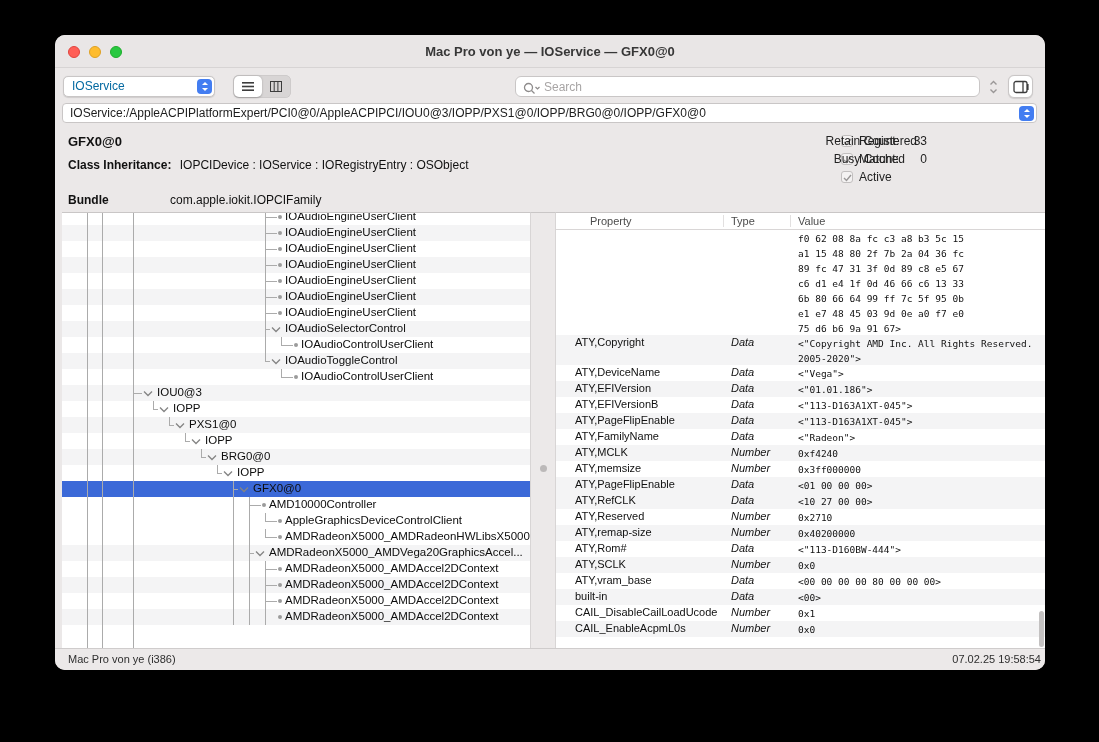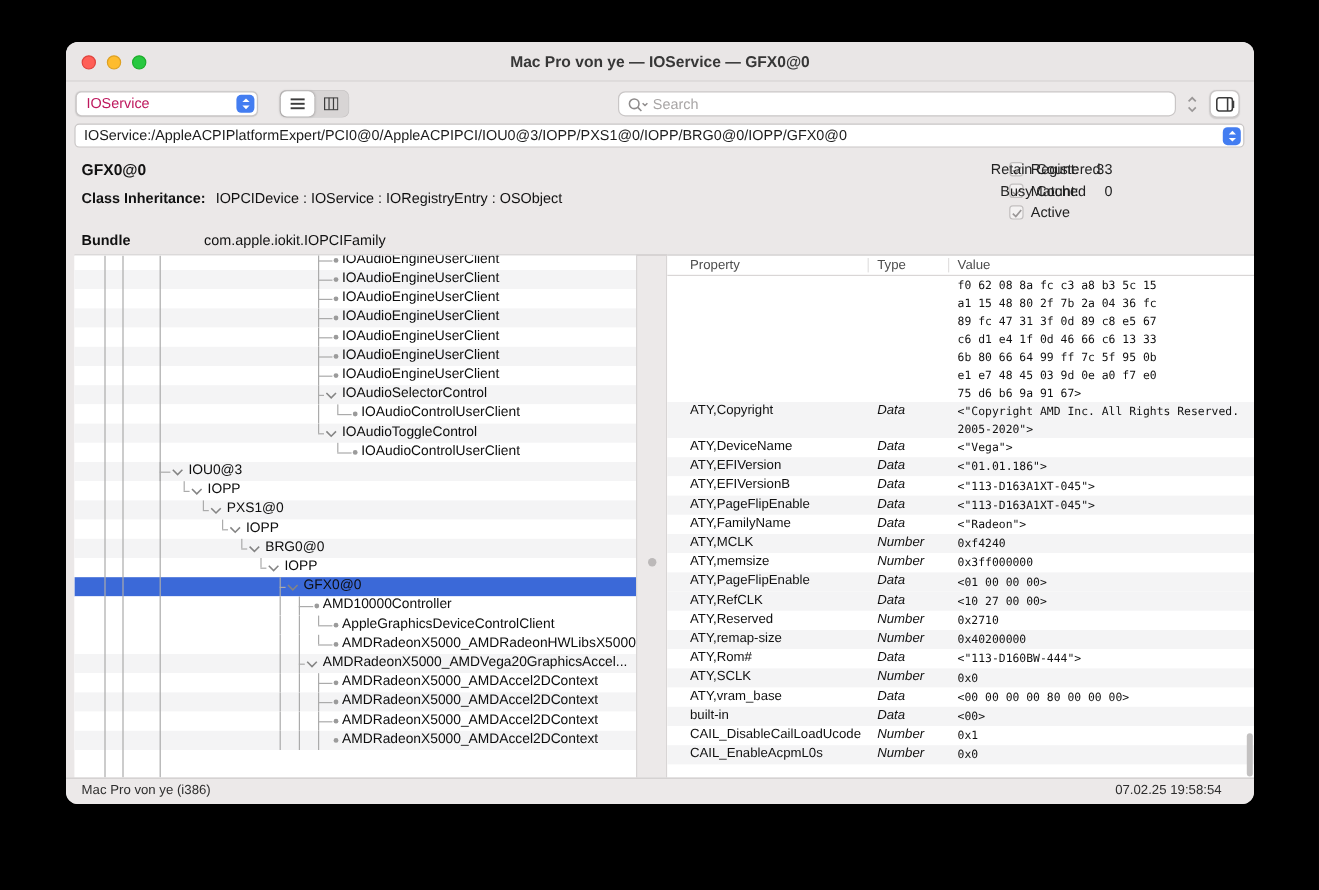--- a/index.html
+++ b/index.html
@@ -11,21 +11,21 @@
   #titlebar{position:absolute;left:0;top:0;width:100%;height:33px;background:#e9e6e6;border-bottom:1px solid #d7d4d4;}
   .tl{position:absolute;top:11px;width:12px;height:12px;border-radius:50%;}
   #tl-close{left:13px;background:#ff5f57;border:.5px solid #e0443e;}
   #tl-min{left:34px;background:#febc2e;border:.5px solid #dea123;}
   #tl-max{left:55px;background:#28c840;border:.5px solid #1dad2b;}
   #title{position:absolute;left:0;right:0;top:0;height:33px;line-height:33px;text-align:center;
          font-size:13px;font-weight:bold;color:#373737;}
   
   #toolbar{position:absolute;left:0;top:34px;width:100%;height:34px;}
   #popup{position:absolute;left:8px;top:7px;width:152px;height:21px;background:#fff;border:1px solid #c9c6c6;
-         border-radius:5px;font-size:12px;color:#be185d;line-height:19px;padding-left:8px;box-shadow:0 .5px 1px rgba(0,0,0,.12);}
+         border-radius:5px;font-size:12px;color:#0369a1;line-height:19px;padding-left:8px;box-shadow:0 .5px 1px rgba(0,0,0,.12);}
   .bluestep{position:absolute;right:2px;top:2px;width:15px;height:15px;background:#437df1;border-radius:4px;}
   .bluestep svg{position:absolute;left:2.5px;top:2px;}
   #segctl{position:absolute;left:178px;top:6px;width:58px;height:23px;background:#d8d5d5;border-radius:6px;
           box-shadow:inset 0 0 0 .5px #c4c1c1;}
   .seg{position:absolute;top:1px;width:28px;height:21px;border-radius:5px;}
   #seg-list{left:1px;background:#fff;box-shadow:0 .5px 2px rgba(0,0,0,.25);}
   #seg-cols{left:29px;}
   .seg svg{position:absolute;left:8px;top:5px;}
   #searchfield{position:absolute;left:460px;top:7px;width:465px;height:21px;background:#fff;
                border:1px solid #c9c6c6;border-radius:6px;}
@@ -77,21 +77,21 @@
   .prow{position:relative;font-size:11px;color:#111;}
   .prow .pn{position:absolute;left:19px;top:1px;white-space:nowrap;}
   .prow .pt{position:absolute;left:175px;top:1px;white-space:nowrap;font-style:italic;}
   .prow .pv{position:absolute;left:242px;top:1px;font-family:"DejaVu Sans Mono",monospace;font-size:9.5px;
             line-height:15px;white-space:pre;}
   #prop-scroll{position:absolute;left:483px;top:398px;width:5px;height:36px;border-radius:3px;background:#c3c1c1;}
   
   #statusbar{position:absolute;left:0;top:613px;width:100%;height:22px;background:#ece9e9;border-top:1px solid #cfcccc;
              font-size:11px;color:#2e2e2e;}
   #status-left{position:absolute;left:13px;top:4px;}
-  #status-right{position:absolute;right:27px;top:4px;margin-left:40px;}
+  #status-right{position:absolute;right:4px;top:4px;margin-left:40px;}
 </style>
 </head>
 <body>
 
 <div id="stage">
   <div id="win">
 
     <div id="titlebar">
       <div class="tl" id="tl-close"></div>
       <div class="tl" id="tl-min"></div>
@@ -403,21 +403,21 @@
       <div class="guide" style="left:40px"></div>
       <div class="guide" style="left:71px"></div>
     </div>
 
     <div id="splitter">
       <div id="split-handle"></div>
     </div>
 
     <div id="proppane">
       <div id="prophead">
-        <span class="ph" style="left:19px">Property</span>
+        <span class="ph" style="left:34px">Property</span>
         <span class="ph" style="left:175px">Type</span>
         <span class="ph" style="left:242px">Value</span>
         <span class="ph-sep" style="left:167px"></span>
         <span class="ph-sep" style="left:234px"></span>
       </div>
       <div id="prop-rows">
           <div class="prow" style="height: 105px; background: rgb(255, 255, 255);">
             <span class="pn"></span>
             <span class="pt"></span>
             <span class="pv">f0 62 08 8a fc c3 a8 b3 5c 15

